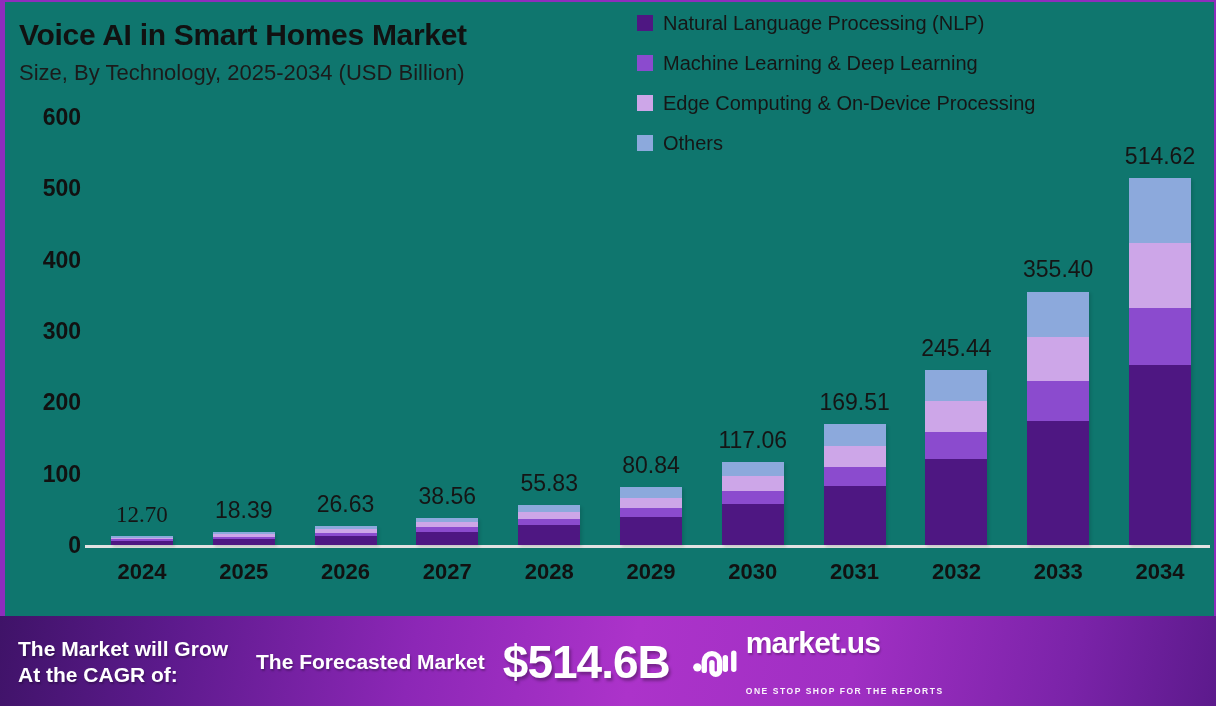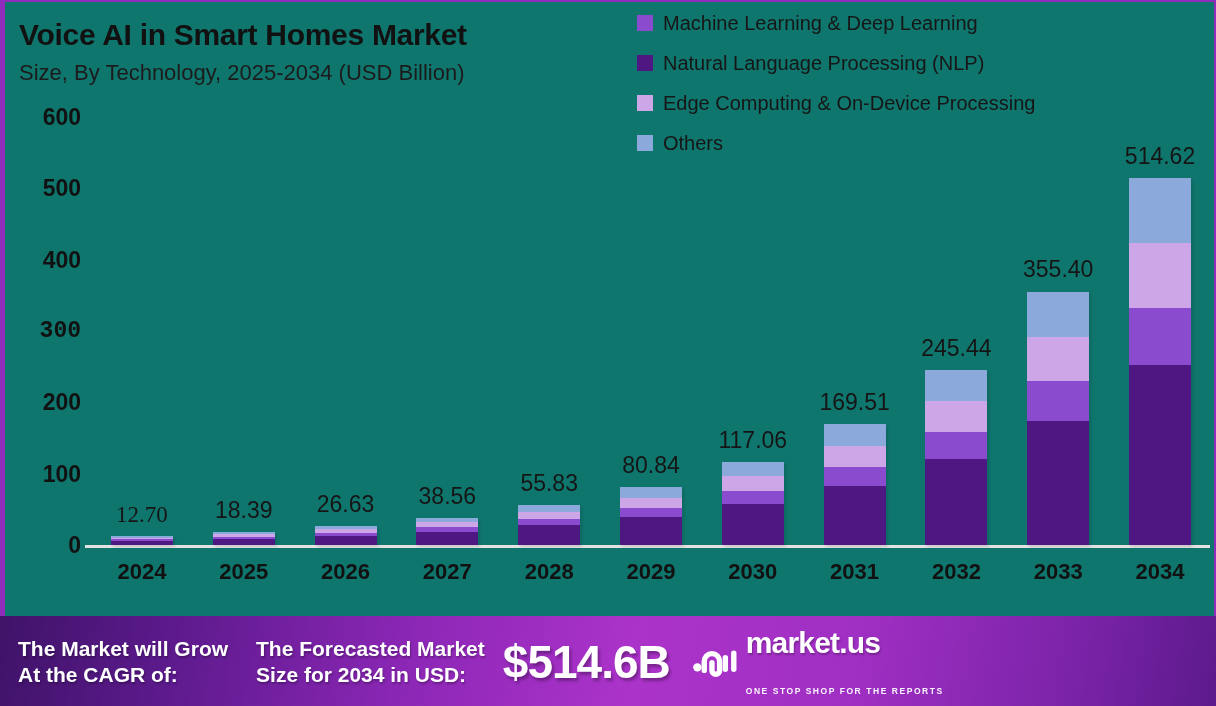--- a/index.html
+++ b/index.html
@@ -217,43 +217,43 @@
 
 <div id="page">
 
   <div id="title-block">
     <div id="chart-title">Voice AI in Smart Homes Market</div>
     <div id="chart-subtitle">Size, By Technology, 2025-2034 (USD Billion)</div>
   </div>
 
   <div id="legend">
       <div class="legend-item">
+        <span class="legend-swatch" style="background: rgb(78, 23, 130);"></span>
+        <span class="legend-label">Natural Language Processing (NLP)</span>
+      </div>
+      <div class="legend-item">
         <span class="legend-swatch" style="background: rgb(139, 75, 206);"></span>
         <span class="legend-label">Machine Learning &amp; Deep Learning</span>
-      </div>
-      <div class="legend-item">
-        <span class="legend-swatch" style="background: rgb(78, 23, 130);"></span>
-        <span class="legend-label">Natural Language Processing (NLP)</span>
       </div>
       <div class="legend-item">
         <span class="legend-swatch" style="background: rgb(205, 166, 232);"></span>
         <span class="legend-label">Edge Computing &amp; On-Device Processing</span>
       </div>
       <div class="legend-item">
         <span class="legend-swatch" style="background: rgb(140, 169, 220);"></span>
         <span class="legend-label">Others</span>
       </div>
     </div>
 
   <div id="plot">
     <div id="y-axis">
         <div class="y-tick" style="top: 0px;">600</div>
         <div class="y-tick" style="top: 71.3333px;">500</div>
         <div class="y-tick" style="top: 142.667px;">400</div>
-        <div class="y-tick" style="top: 214px; font-family: Liberation Mono, monospace;">300</div>
+        <div class="y-tick" style="top: 214px;">300</div>
         <div class="y-tick" style="top: 285.333px;">200</div>
         <div class="y-tick" style="top: 356.667px;">100</div>
         <div class="y-tick" style="top: 428px;">0</div>
       </div>
     <div id="baseline"></div>
     <div id="bars">
         <div class="bar-group">
           <div class="bar-value" style="bottom: 17.0593px; font-family: Liberation Serif, serif;">12.70</div>
           <div class="bar-stack" style="height: 9.05933px;">
             <div class="seg" style="background: rgb(140, 169, 220); height: 1.61213px;"></div>
@@ -369,21 +369,20 @@
       <div class="x-tick">2034</div>
     </div>
 
   <div id="banner">
     <div class="banner-caption" id="banner-cagr-caption">
       <span>The Market will Grow</span><br>
       <span>At the CAGR of:</span>
     </div>
     <div class="banner-caption" id="banner-forecast-caption">
       <span>The Forecasted Market</span><br>
-      <span>Size for 2034 in USD:</span>
     </div>
     <div class="banner-figure">$514.6B</div>
 
     <div id="logo">
       <svg id="logo-mark" viewBox="0 0 60 46" width="46" height="36" aria-hidden="true">
         <circle cx="7" cy="30" r="5.5" fill="#ffffff"></circle>
         <path d="M16 34 V22 a10 10 0 0 1 20 0 V34 a5 5 0 0 1 -10 0 V24" fill="none" stroke="#ffffff" stroke-width="7" stroke-linecap="round"></path>
         <rect x="40" y="14" width="7" height="22" rx="3.5" fill="#ffffff"></rect>
         <rect x="51" y="8" width="7" height="28" rx="3.5" fill="#ffffff"></rect>
       </svg>

